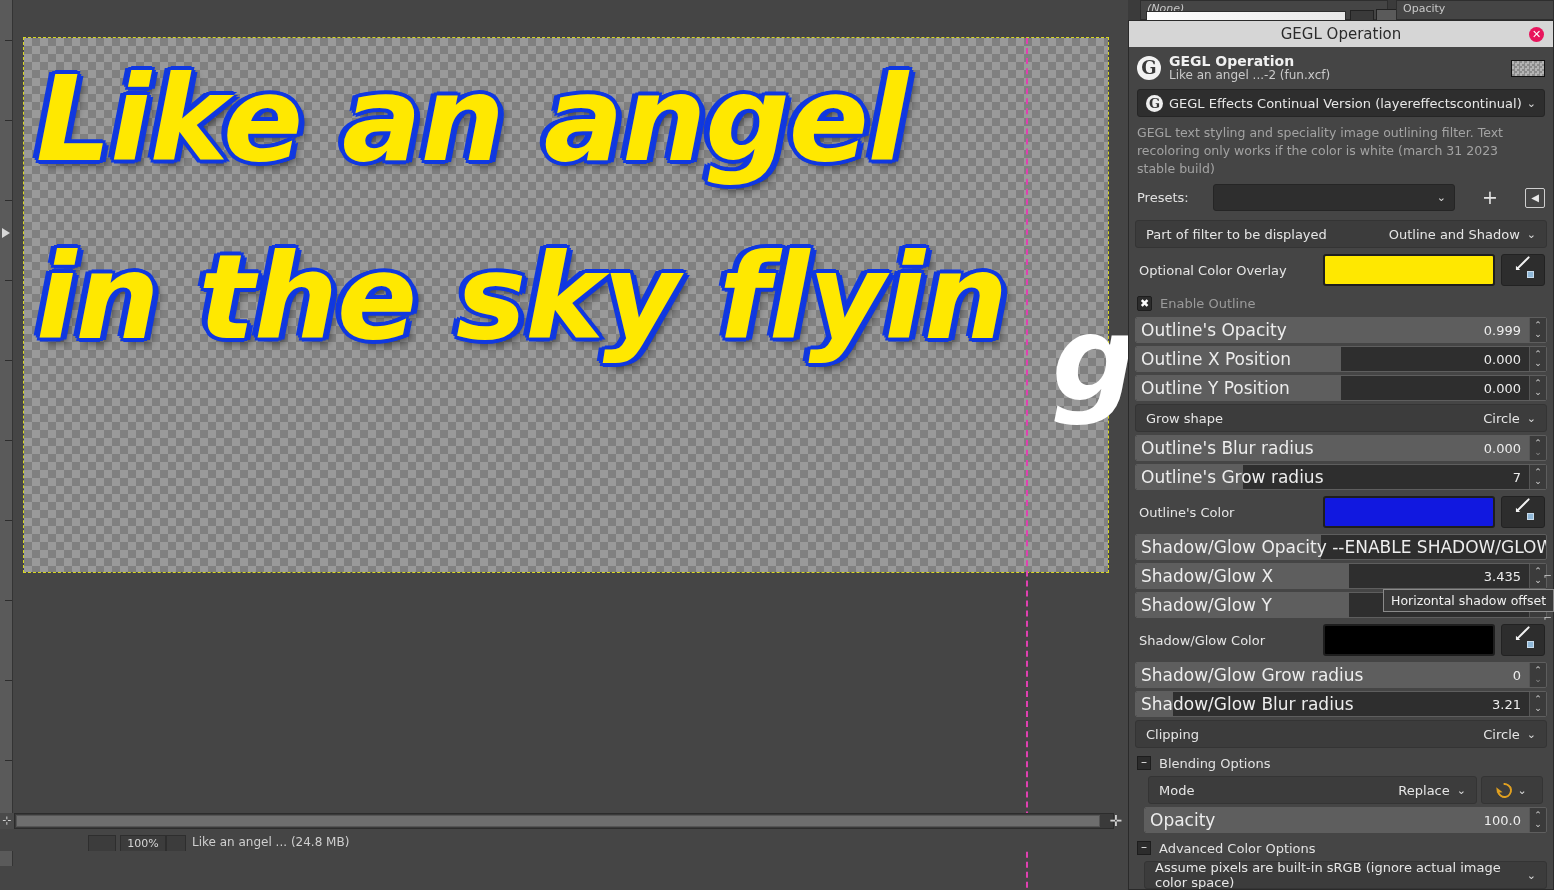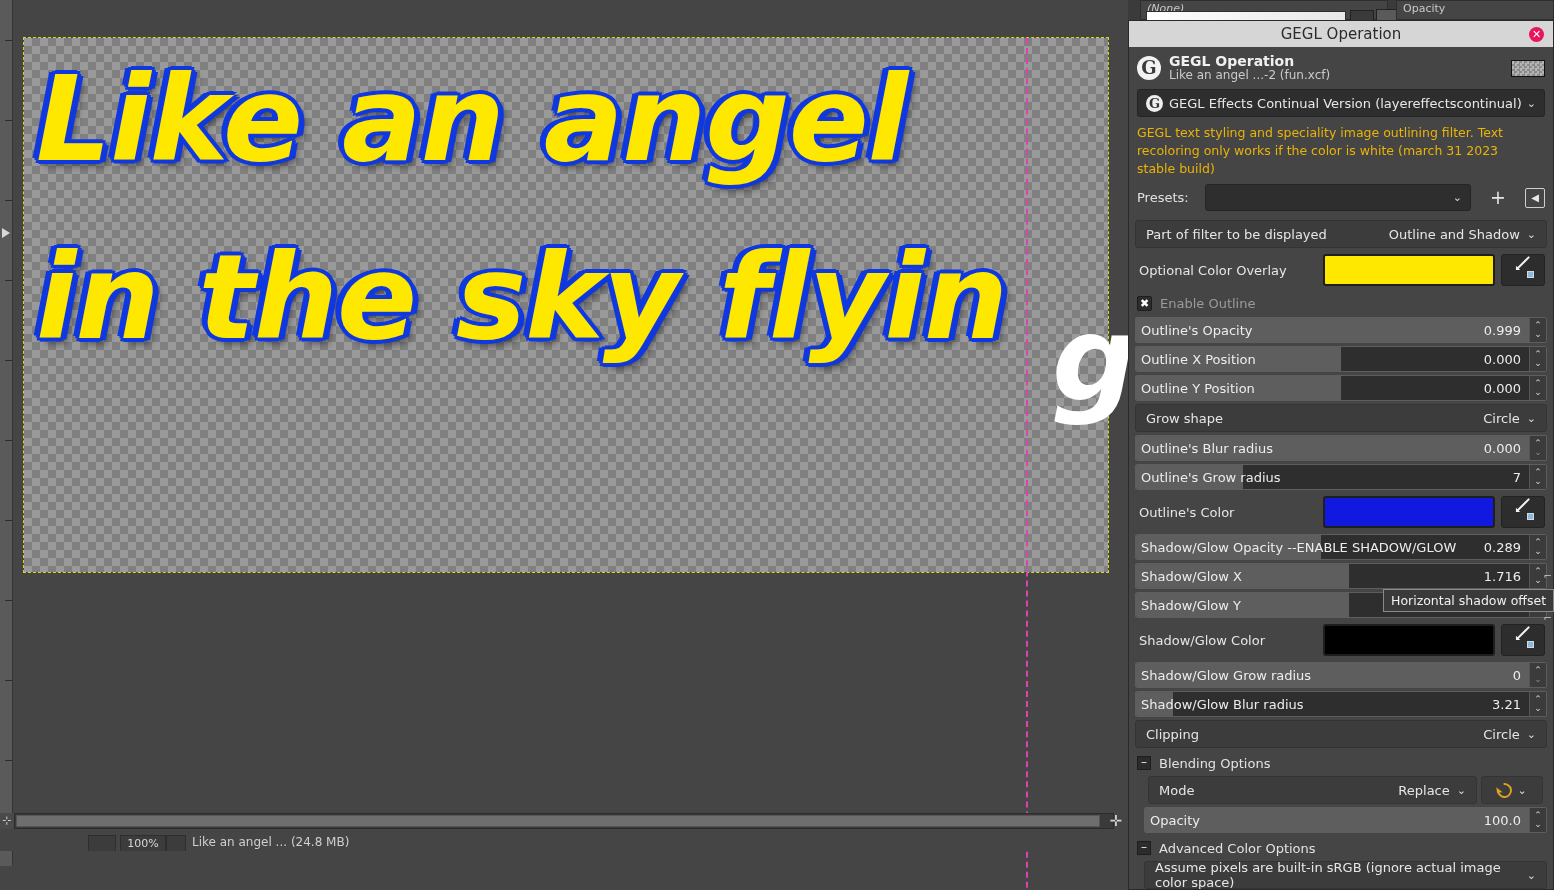--- a/index.html
+++ b/index.html
@@ -174,26 +174,26 @@
     color: #e8e8e8; font-size: 13px; cursor: pointer;
   }
   .op-combo .mini-logo {
     width: 17px; height: 17px; border-radius: 50%; background: #eee;
     color: #333; font-size: 13px; font-weight: 700; line-height: 17px;
     text-align: center; font-family: "DejaVu Serif", serif; flex: 0 0 auto;
   }
   .op-combo .label { flex: 1 1 auto; white-space: nowrap; overflow: hidden; }
 
   .op-desc {
-    padding: 7px 21px 4px 8px; color: #eab308; font-size: 12.5px;
+    padding: 7px 21px 4px 8px; color: #a3a3a3; font-size: 12.5px;
     line-height: 1.45;
   }
 
   .presets-row {
-    display: flex; align-items: center; gap: 16px; padding: 2px 8px 6px 8px;
+    display: flex; align-items: center; gap: 24px; padding: 2px 8px 6px 8px;
   }
   .presets-row .lbl { color: #e0e0e0; font-size: 13px; }
   .presets-combo {
     flex: 1 1 auto; height: 27px; background: #2e2e2e;
     border: 1px solid #252525; border-radius: 3px;
     display: flex; align-items: center; justify-content: flex-end;
     padding-right: 8px; cursor: pointer;
   }
   .icon-btn-plain {
     color: #e4e4e4; font-size: 19px; line-height: 19px; cursor: pointer;
@@ -256,21 +256,21 @@
 
   .row-slider {
     position: relative; margin: 3px 2px; height: 26px;
     background: #2e2e2e; border: 1px solid #5e5e5e; border-radius: 2px;
     display: flex; align-items: center; overflow: hidden;
   }
   .row-slider .fill {
     position: absolute; left: 0; top: 0; bottom: 0; background: #5e5e5e;
   }
   .row-slider .sl-label {
-    position: relative; z-index: 2; color: #ededed; font-size: 13px;
+    position: relative; z-index: 2; color: #ededed; font-size: 17px;
     padding-left: 5px; flex: 1 1 auto; white-space: nowrap;
   }
   .row-slider .sl-value {
     position: relative; z-index: 2; color: #ededed; font-size: 13px;
     padding-right: 8px;
   }
   .spin {
     position: relative; z-index: 2; width: 17px; height: 100%;
     background: #3b3b3b; border-left: 1px solid #555;
     display: flex; flex-direction: column; justify-content: center;
@@ -507,21 +507,21 @@
           <span class="sl-value">0.289</span>
           <div class="spin">
             <span>⌃</span>
             <span>⌄</span>
           </div>
         </div>
 
         <div class="row-slider">
           <div class="fill" style="width: 52%;"></div>
           <span class="sl-label">Shadow/Glow X</span>
-          <span class="sl-value">1.716</span>
+          <span class="sl-value">3.435</span>
           <div class="spin">
             <span>⌃</span>
             <span>⌄</span>
           </div>
         </div>
 
         <div class="row-slider">
           <div class="fill" style="width: 52%;"></div>
           <span class="sl-label">Shadow/Glow Y</span>
           <span class="sl-value"></span>

